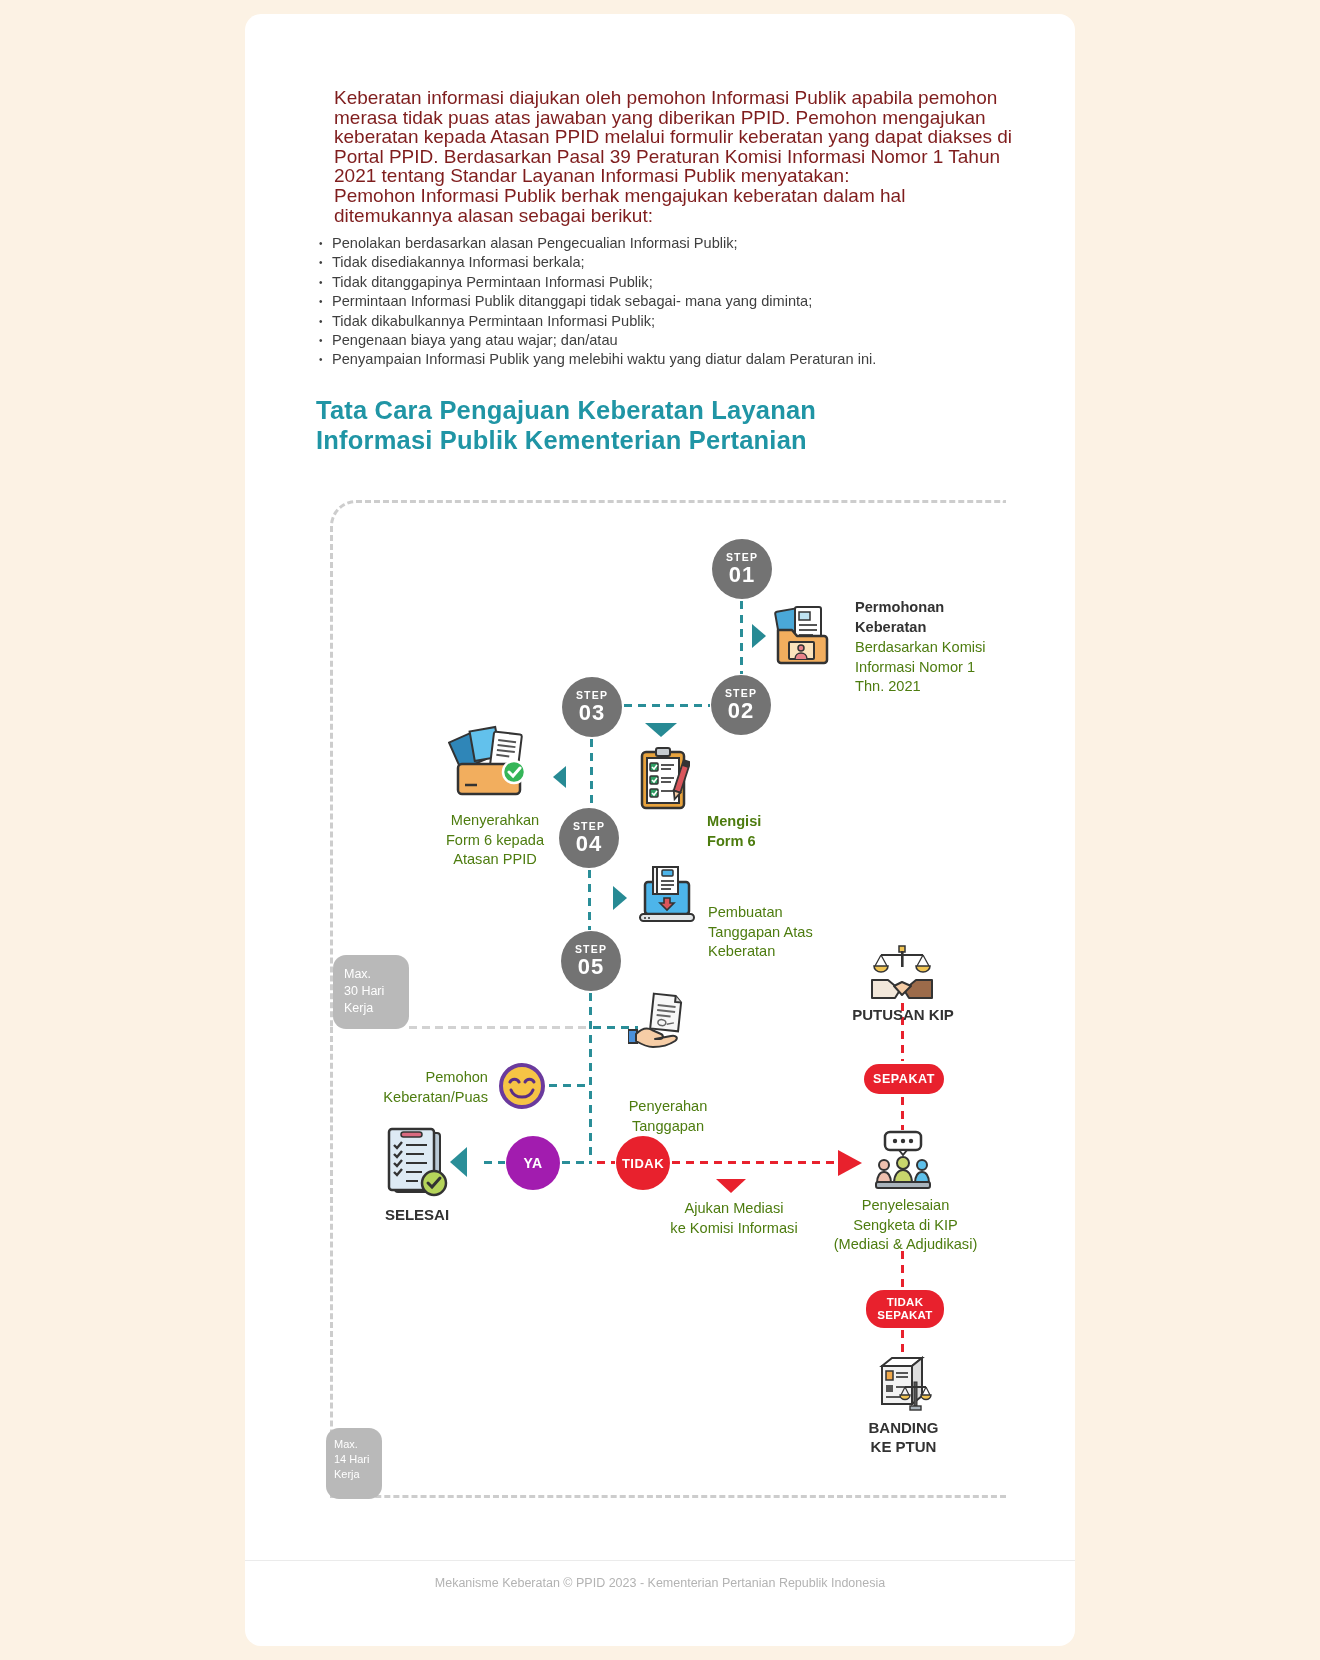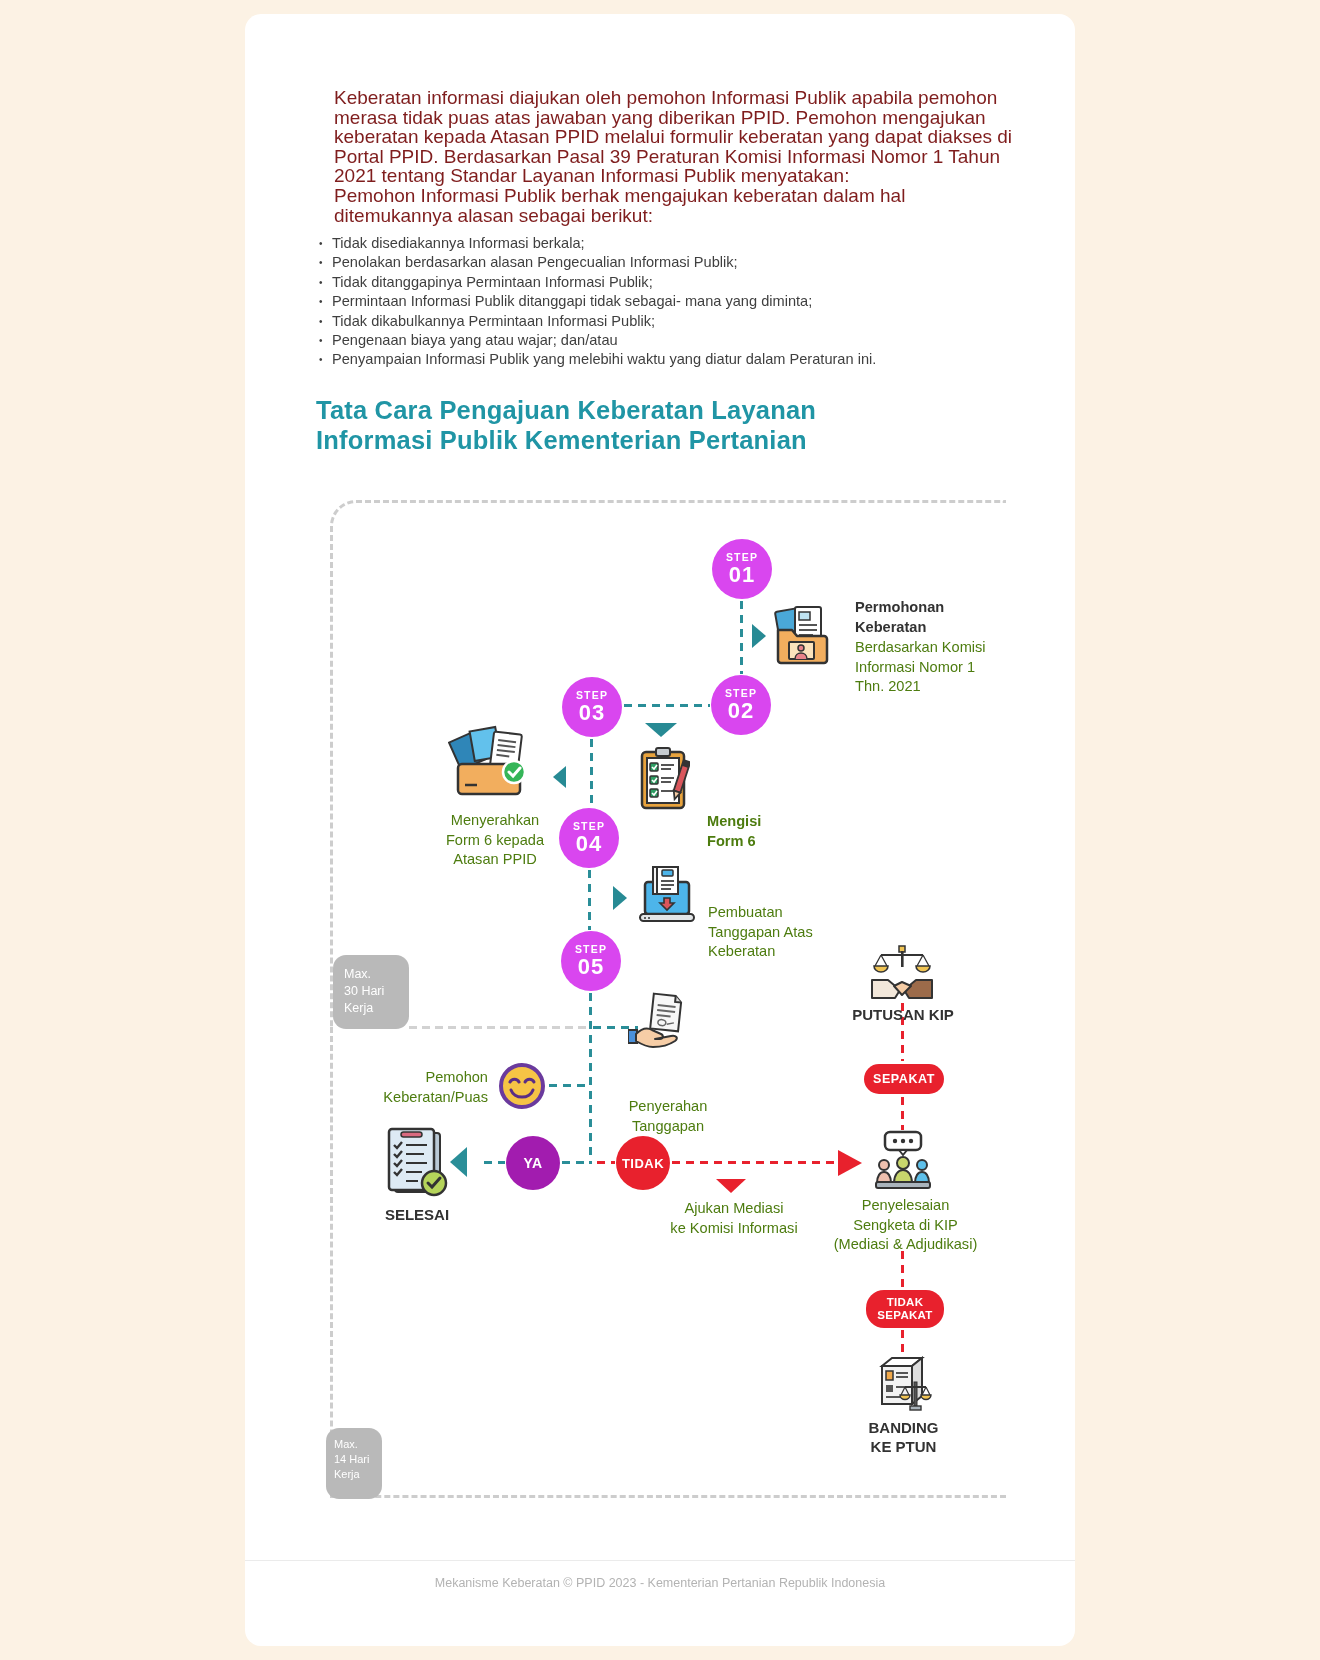--- a/index.html
+++ b/index.html
@@ -21,21 +21,21 @@
   
   .box1 { position:absolute; left:330px; top:500px; width:676px; height:527px;
           border-left:3px dashed #cdcdcd; border-top:3px dashed #cdcdcd; border-top-left-radius:26px; }
   .box2 { position:absolute; left:330px; top:1027px; width:676px; height:471px;
           border-left:3px dashed #cdcdcd; border-bottom:3px dashed #cdcdcd; }
 
   .duration { position:absolute; background:#b9b9b9; color:#ffffff; border-radius:13px; white-space:pre-line; }
   #max30 { left:333px; top:955px; width:76px; height:74px; font-size:12.5px; line-height:17px; padding:11px 0 0 11px; }
   #max14 { left:326px; top:1428px; width:56px; height:71px; font-size:11px; line-height:15px; padding:9px 0 0 8px; }
 
-  .step { position:absolute; width:60px; height:60px; border-radius:50%; background:#d946ef; color:#fff;
+  .step { position:absolute; width:60px; height:60px; border-radius:50%; background:#737373; color:#fff;
           display:flex; flex-direction:column; align-items:center; justify-content:center; font-weight:700; }
   .step .s-label { font-size:10.5px; line-height:11px; letter-spacing:1.2px; }
   .step .s-num { font-size:22px; line-height:23px; letter-spacing:1px; }
   #step1 { left:712px; top:539px; } #step2 { left:711px; top:675px; } #step3 { left:562px; top:677px; }
   #step4 { left:559px; top:808px; } #step5 { left:561px; top:931px; }
 
   .dash-h { position:absolute; height:3px; }
   .dash-v { position:absolute; width:3px; }
   .teal-h { background:repeating-linear-gradient(90deg,#2a8e98 0 8px,transparent 8px 14px); }
   .teal-v { background:repeating-linear-gradient(180deg,#2a8e98 0 8px,transparent 8px 14px); }
@@ -98,22 +98,22 @@
 </head>
 <body>
 
 <div class="page">
   <div class="card"></div>
 
   <p class="para" id="p1">Keberatan informasi diajukan oleh pemohon Informasi Publik apabila pemohon merasa tidak puas atas jawaban yang diberikan PPID. Pemohon mengajukan keberatan kepada Atasan PPID melalui formulir keberatan yang dapat diakses di Portal PPID. Berdasarkan Pasal 39 Peraturan Komisi Informasi Nomor 1 Tahun 2021 tentang Standar Layanan Informasi Publik menyatakan:</p>
   <p class="para" id="p2">Pemohon Informasi Publik berhak mengajukan keberatan dalam hal ditemukannya alasan sebagai berikut:</p>
 
   <ul class="bullets">
+    <li>Penolakan berdasarkan alasan Pengecualian Informasi Publik;</li>
     <li>Tidak disediakannya Informasi berkala;</li>
-    <li>Penolakan berdasarkan alasan Pengecualian Informasi Publik;</li>
     <li>Tidak ditanggapinya Permintaan Informasi Publik;</li>
     <li>Permintaan Informasi Publik ditanggapi tidak sebagai- mana yang diminta;</li>
     <li>Tidak dikabulkannya Permintaan Informasi Publik;</li>
     <li>Pengenaan biaya yang atau wajar; dan/atau</li>
     <li>Penyampaian Informasi Publik yang melebihi waktu yang diatur dalam Peraturan ini.</li>
   </ul>
 
   <h1 class="heading"><span>Tata Cara Pengajuan Keberatan Layanan</span><br><span>Informasi Publik Kementerian Pertanian</span></h1>
 
   <div class="box1"></div>

